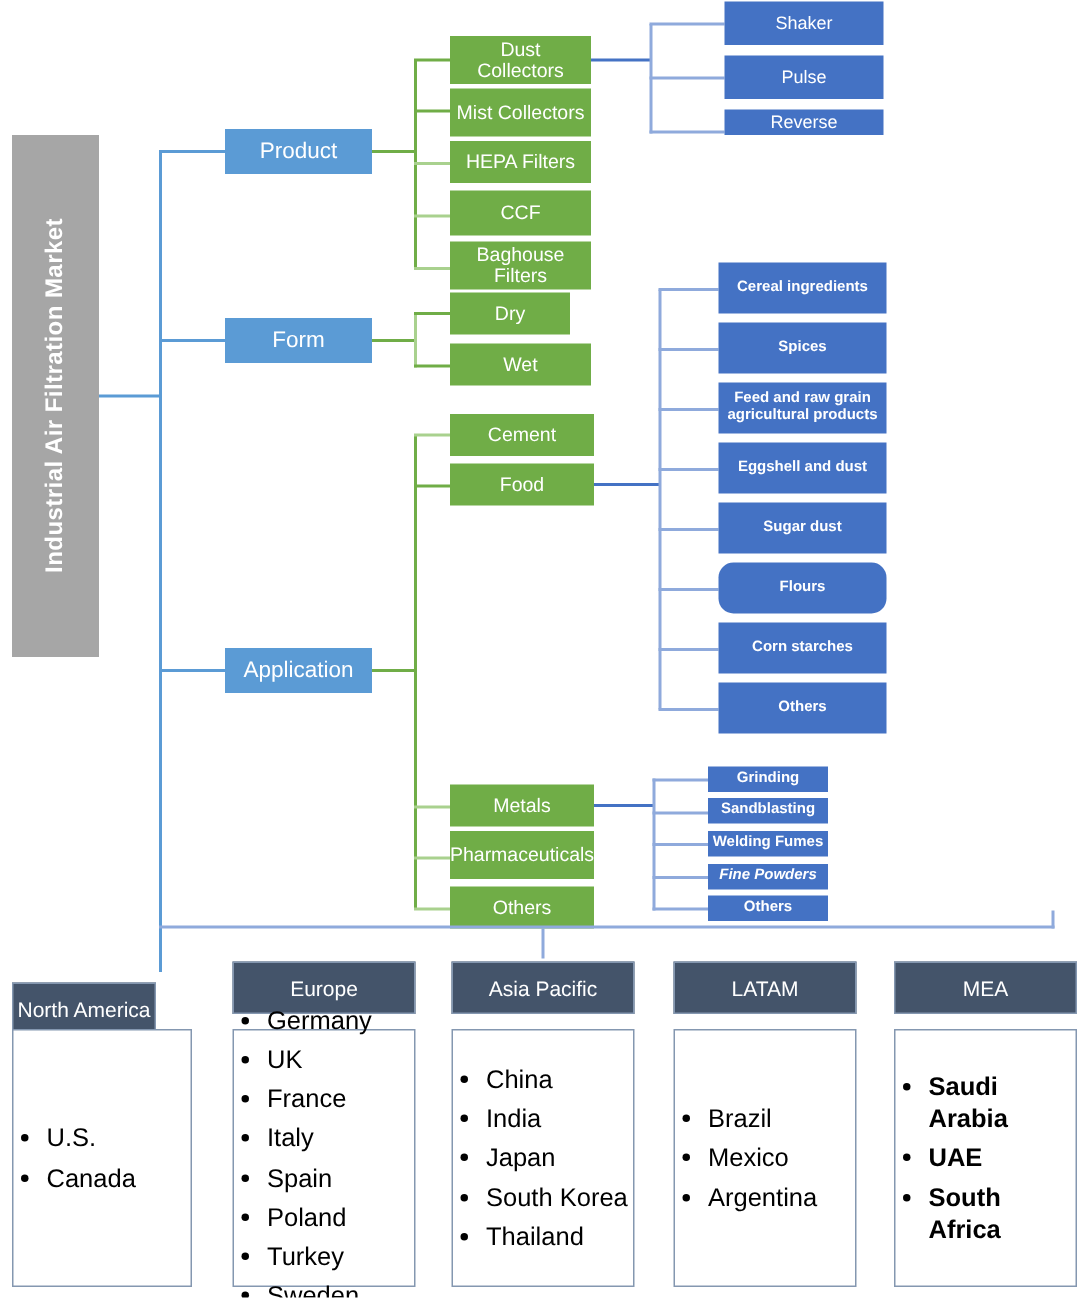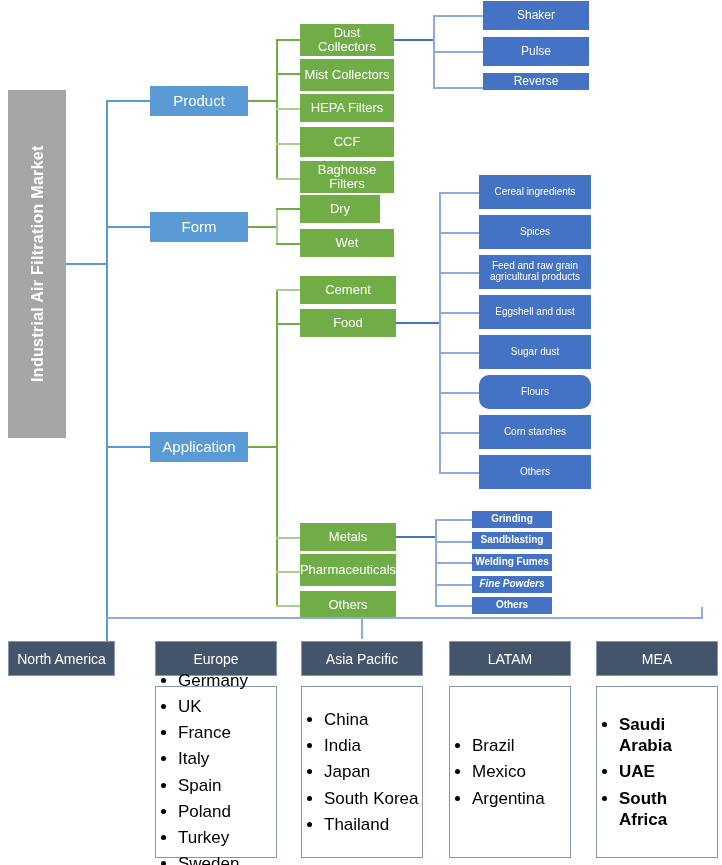--- a/index.html
+++ b/index.html
@@ -21,21 +21,21 @@
     background:#a6a6a6;color:#ffffff;
     font-weight:bold;font-size:16px;letter-spacing:.3px;
   }
   #root-node .vtext{
     transform:rotate(-90deg);white-space:nowrap;
     display:block;
   }
   .lvl1{background:#5b9bd5;font-size:15px;}
   .green{background:#70ad47;font-size:13px;}
   .blue{background:#4472c4;font-size:12px;}
-  .blue.small{font-size:10px;font-weight:normal;}
+  .blue.small{font-size:10px;font-weight:bold;}
   .blue.tiny{font-size:10px;font-weight:bold;}
 
   
   .ln{position:absolute;background:#5b9bd5;}
   .ln.g{background:#70ad47;}
   .ln.gl{background:#a9d18e;}
   .ln.b{background:#4472c4;}
   .ln.bl{background:#8faadc;}
 
   
@@ -216,22 +216,28 @@
     <span>Fine Powders</span>
   </div>
   <div class="node blue tiny" style="left:472px;top:597px;width:80px;height:17px;">
     <span>Others</span>
   </div>
 
   <div class="ln bl" style="left:106px;top:617px;width:597px;height:2px;"></div>
   <div class="ln bl" style="left:701px;top:607px;width:2px;height:12px;"></div>
   <div class="ln bl" style="left:361px;top:619px;width:2px;height:20px;"></div>
 
-  <div class="reg-head" style="left:8px;top:641px;width:107px;">
+  <div class="reg-head" style="left:8px;top:655px;width:96px;">
     <span>North America</span>
+  </div>
+  <div class="reg-body" style="left:8px;top:686px;width:120px;height:172px;">
+    <ul>
+      <li>U.S.</li>
+      <li>Canada</li>
+    </ul>
   </div>
 
   <div class="reg-head" style="left:155px;top:641px;width:122px;">
     <span>Europe</span>
   </div>
   <div class="reg-body" style="left:155px;top:686px;width:122px;height:172px;">
     <ul>
       <li>Germany</li>
       <li>UK</li>
       <li>France</li>

